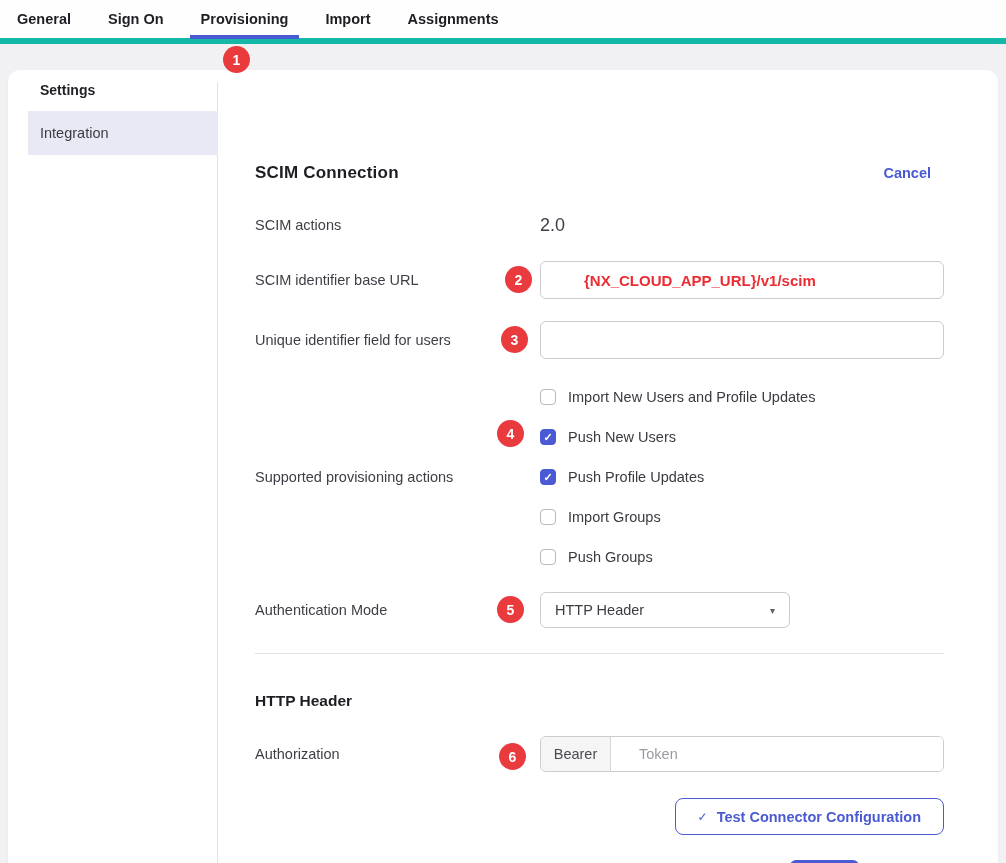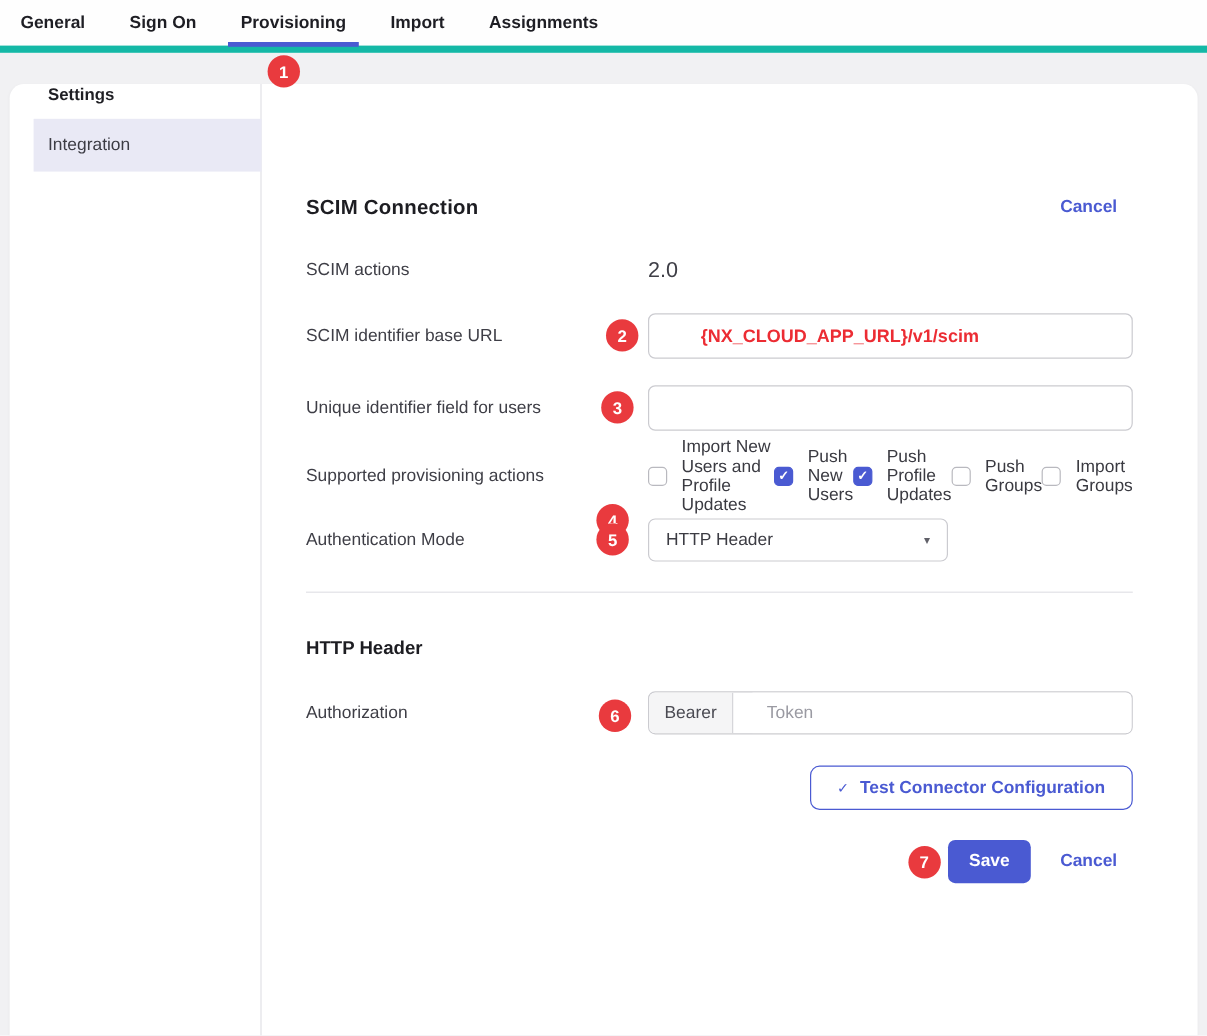--- a/index.html
+++ b/index.html
@@ -65,20 +65,21 @@
     border-radius: 12px 12px 0 0;
     display: flex;
     box-shadow: 0 1px 3px rgba(0,0,0,0.04);
   }
 
   
   .sidebar {
     width: 210px;
     border-right: 1px solid #e2e2e6;
     flex: 0 0 210px;
+    margin-top: 12px;
   }
   .sidebar-header {
     margin-left: 32px;
     font-size: 14px;
     font-weight: 700;
     color: #1f1f24;
     margin-bottom: 13px;
   }
   .sidebar-item {
     margin-left: 20px;
@@ -153,21 +154,21 @@
     background: #fff;
   }
   .text-input.url-value {
     color: var(--url_red);
     font-weight: 700;
     font-size: 15px;
     padding-left: 43px;
   }
 
   
-  .checkbox-list { display: flex; flex-direction: row; }
+  .checkbox-list { display: flex; flex-direction: column; gap: 16px; }
   .checkbox-row {
     height: 24px;
     display: flex;
     align-items: center;
     cursor: pointer;
   }
   .checkbox {
     width: 16px; height: 16px;
     border: 1px solid #b9b9bf;
     border-radius: 4px;
@@ -356,25 +357,25 @@
           <span class="checkbox-label">Push New Users</span>
         </div>
         <div class="checkbox-row">
           <span class="checkbox checked">
               <span class="check">✓</span>
             </span>
           <span class="checkbox-label">Push Profile Updates</span>
         </div>
         <div class="checkbox-row">
           <span class="checkbox"></span>
-          <span class="checkbox-label">Push Groups</span>
+          <span class="checkbox-label">Import Groups</span>
         </div>
         <div class="checkbox-row">
           <span class="checkbox"></span>
-          <span class="checkbox-label">Import Groups</span>
+          <span class="checkbox-label">Push Groups</span>
         </div>
       </div>
     </div>
 
     <div class="form-row row-authmode">
       <div class="form-label">Authentication Mode</div>
       <div class="badge abs" style="left:242px; top:4px;">5</div>
       <div class="select-box">
         <span>HTTP Header</span>
         <span class="select-arrow">▾</span>

